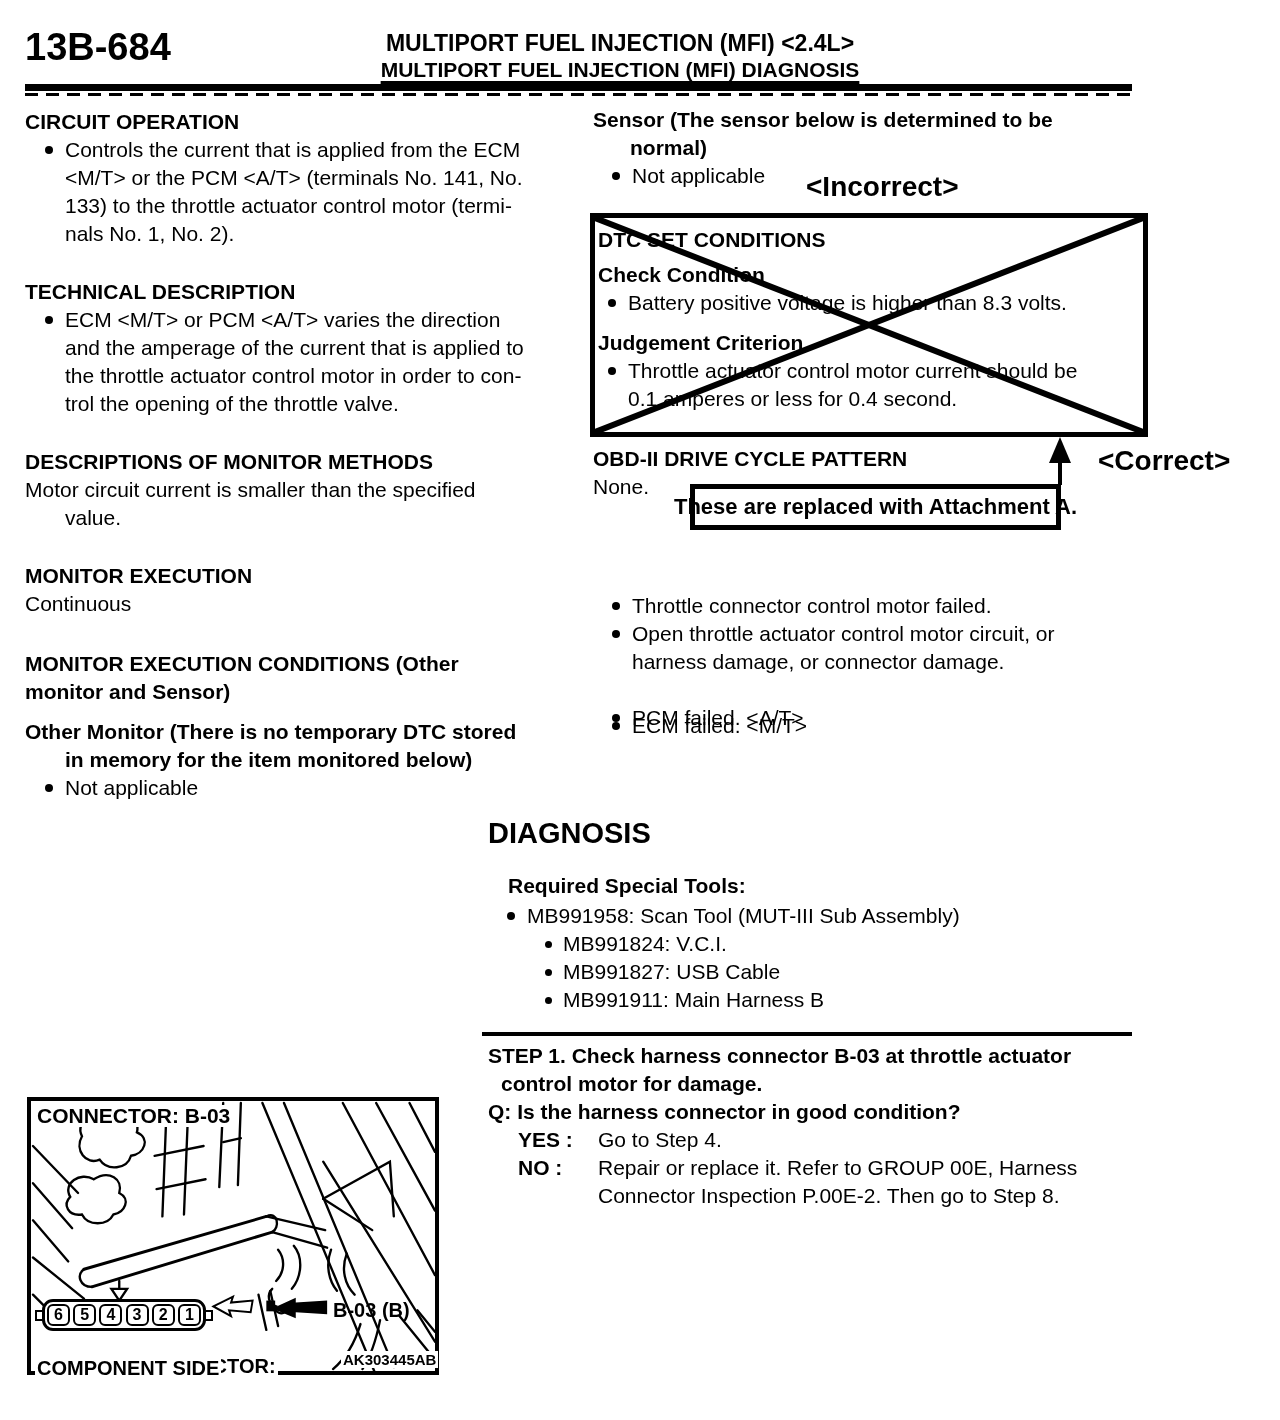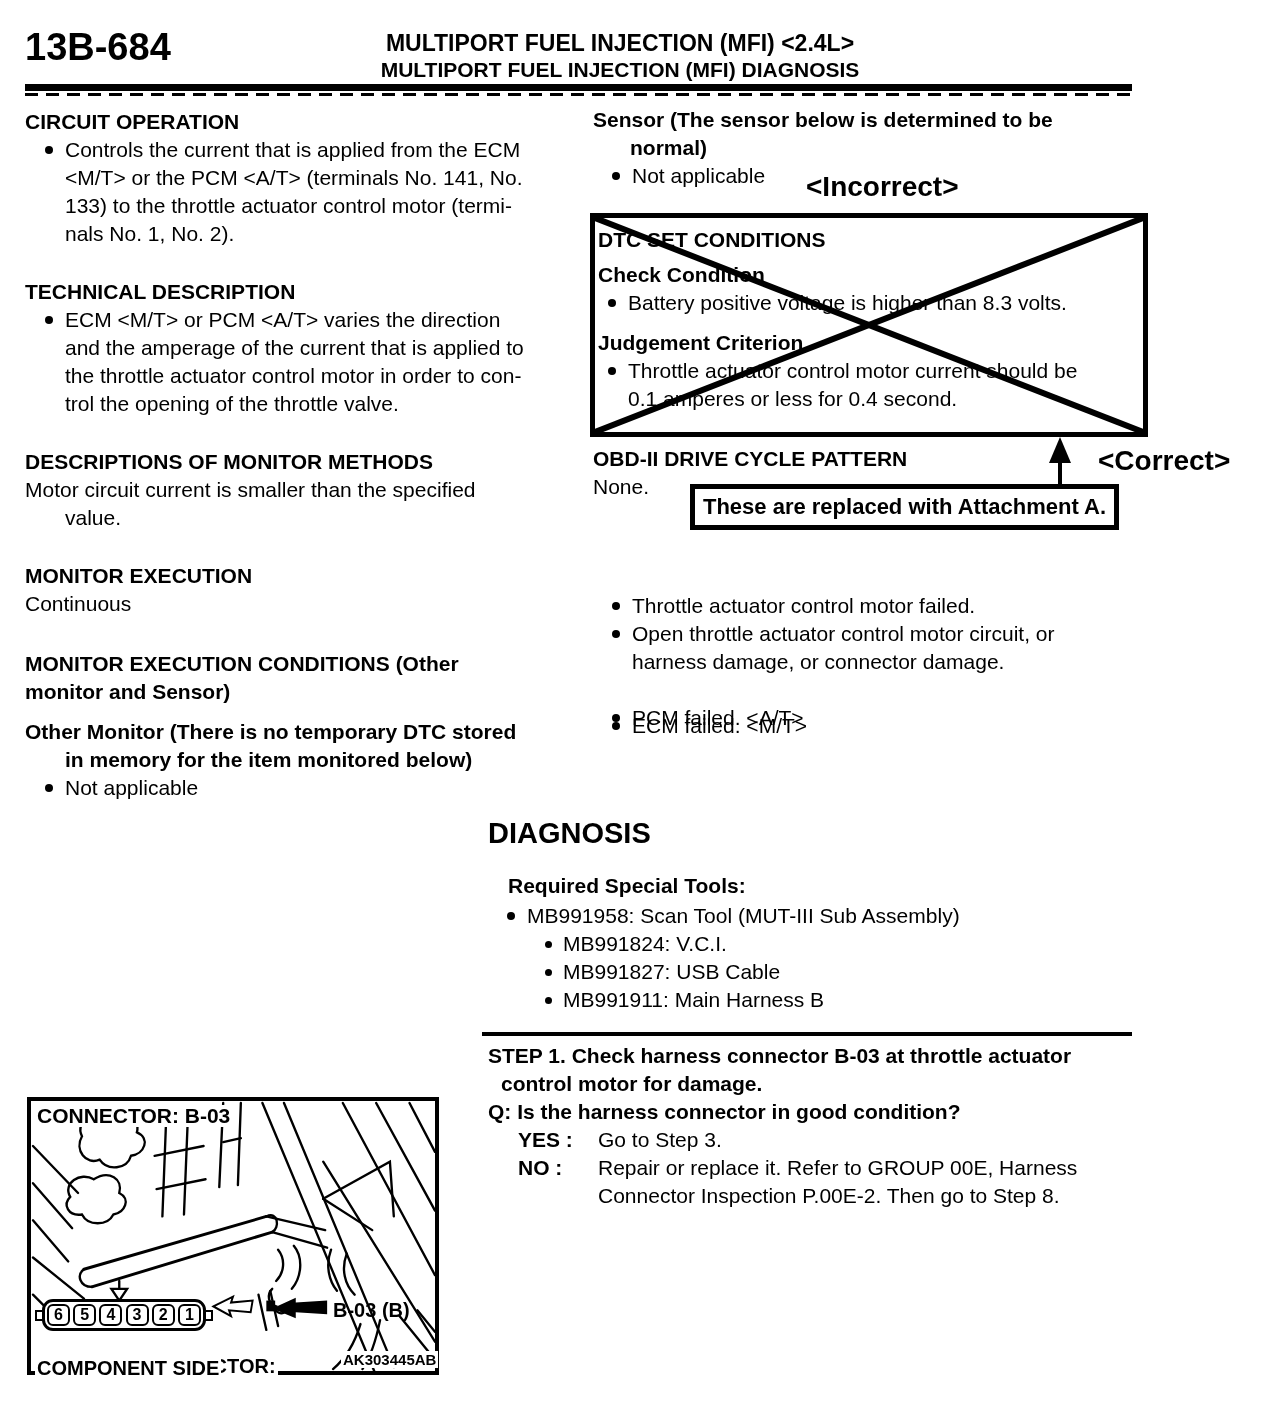--- a/index.html
+++ b/index.html
@@ -17,28 +17,28 @@
   .dot {
     flex:none; width:8px; height:8px; border-radius:50%;
     background:#000; margin:10px 12px 0 0;
   }
   .dot.sm { width:7px; height:7px; margin:11px 11px 0 0; }
   .rule-thick { background:#000; height:7px; }
   .rule-dash {
     height:3px;
     background:repeating-linear-gradient(90deg,#000 0 13px,transparent 13px 21px);
   }
-  .title-underline { text-decoration-thickness:2.5px; text-underline-offset:4px; }
+  .title-underline { text-decoration:underline; text-decoration-thickness:2.5px; text-underline-offset:4px; }
   .dtc-box {
     position:absolute; left:590px; top:213px; width:558px; height:224px;
     border:5px solid #000; box-sizing:border-box;
   }
   .x-overlay { position:absolute; left:0; top:0; width:100%; height:100%; }
   .note-box {
-    position:absolute; left:690px; top:484px; width:429px; height:46px;
+    position:absolute; left:690px; top:484px; width:371px; height:46px;
     border:5px solid #000; box-sizing:border-box;
     display:flex; align-items:center; justify-content:center;
     font-weight:bold; font-size:22px; white-space:nowrap;
   }
   .big-label { font-weight:bold; font-size:28px; line-height:30px; white-space:nowrap; }
   .figure {
     position:absolute; left:27px; top:1097px; width:412px; height:278px;
     border:4px solid #000; box-sizing:border-box; background:#fff;
   }
   .fig-art { position:absolute; left:0; top:0; width:100%; height:100%; }
@@ -148,21 +148,21 @@
   </svg>
 
   <div class="abs big-label" style="left:1098px; top:446px;">&lt;Correct&gt;</div>
 
   <div class="note-box">
     <span>These are replaced with Attachment A.</span>
   </div>
 
   <div class="abs bullet" style="left:612px; top:592px;">
     <span class="dot"></span>
-    <div class="hline">Throttle actuator control motor failed.</div>
+    <div class="hline">Throttle connector control motor failed.</div>
   </div>
   <div class="abs bullet" style="left:612px; top:620px;">
     <span class="dot"></span>
     <div>
       <div class="hline">Open throttle actuator control motor circuit, or</div>
       <div class="hline">harness damage, or connector damage.</div>
     </div>
   </div>
   <div class="abs bullet" style="left:612px; top:712px;justify-content:space-between;">
     <span class="dot"></span>
@@ -190,21 +190,21 @@
   <div class="abs bullet" style="left:545px; top:986px;">
     <span class="dot sm"></span>
     <div class="hline">MB991911: Main Harness B</div>
   </div>
 
   <div class="abs step-rule" style="left:482px; top:1032px; width:650px;"></div>
   <div class="abs b nw" style="left:488px; top:1042px;">STEP 1. Check harness connector B-03 at throttle actuator</div>
   <div class="abs b nw" style="left:488px; top:1070px;margin-left:13px;">control motor for damage.</div>
   <div class="abs b nw" style="left:488px; top:1098px;">Q: Is the harness connector in good condition?</div>
   <div class="abs b nw" style="left:518px; top:1126px;">YES :</div>
-  <div class="abs hline" style="left:598px; top:1126px;">Go to Step 3.</div>
+  <div class="abs hline" style="left:598px; top:1126px;">Go to Step 4.</div>
   <div class="abs b nw" style="left:518px; top:1154px;">NO :</div>
   <div class="abs hline" style="left:598px; top:1154px;">Repair or replace it. Refer to GROUP 00E, Harness</div>
   <div class="abs hline" style="left:598px; top:1182px;">Connector Inspection P.00E-2. Then go to Step 8.</div>
 
   <div class="figure">
     <svg class="fig-art" viewBox="0 0 412 276" preserveAspectRatio="none" stroke="#000" stroke-width="2.4" fill="none" stroke-linecap="round">
 
       <path d="M2,46 L48,94"></path>
       <path d="M2,84 L42,130"></path>
       <path d="M2,122 L38,164"></path>

